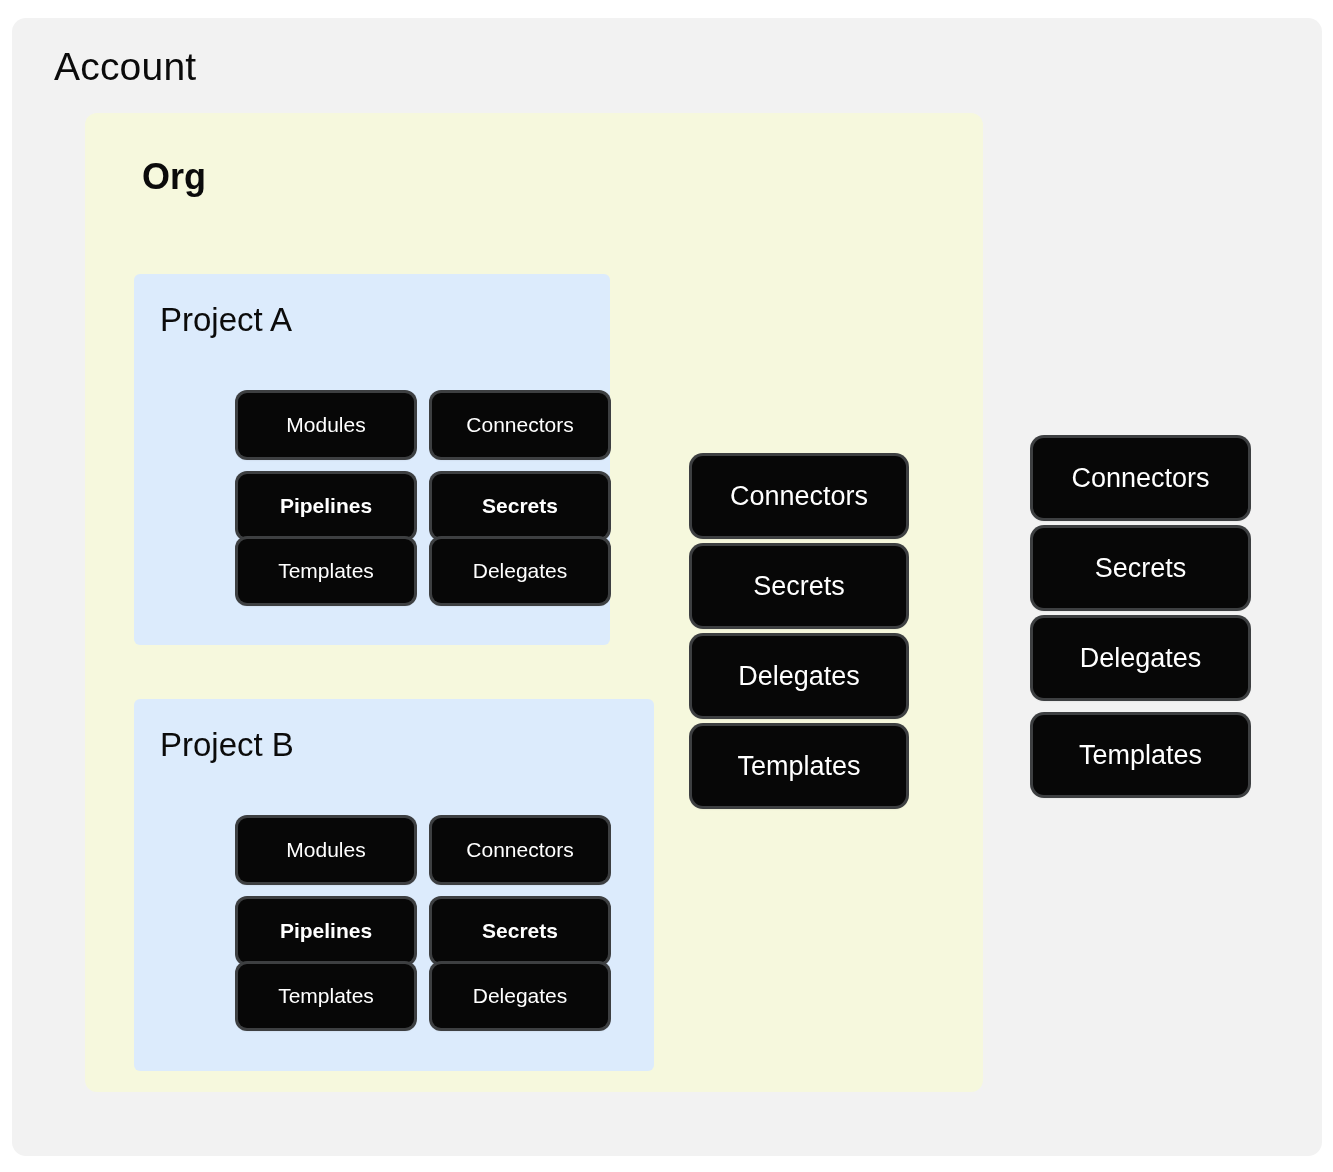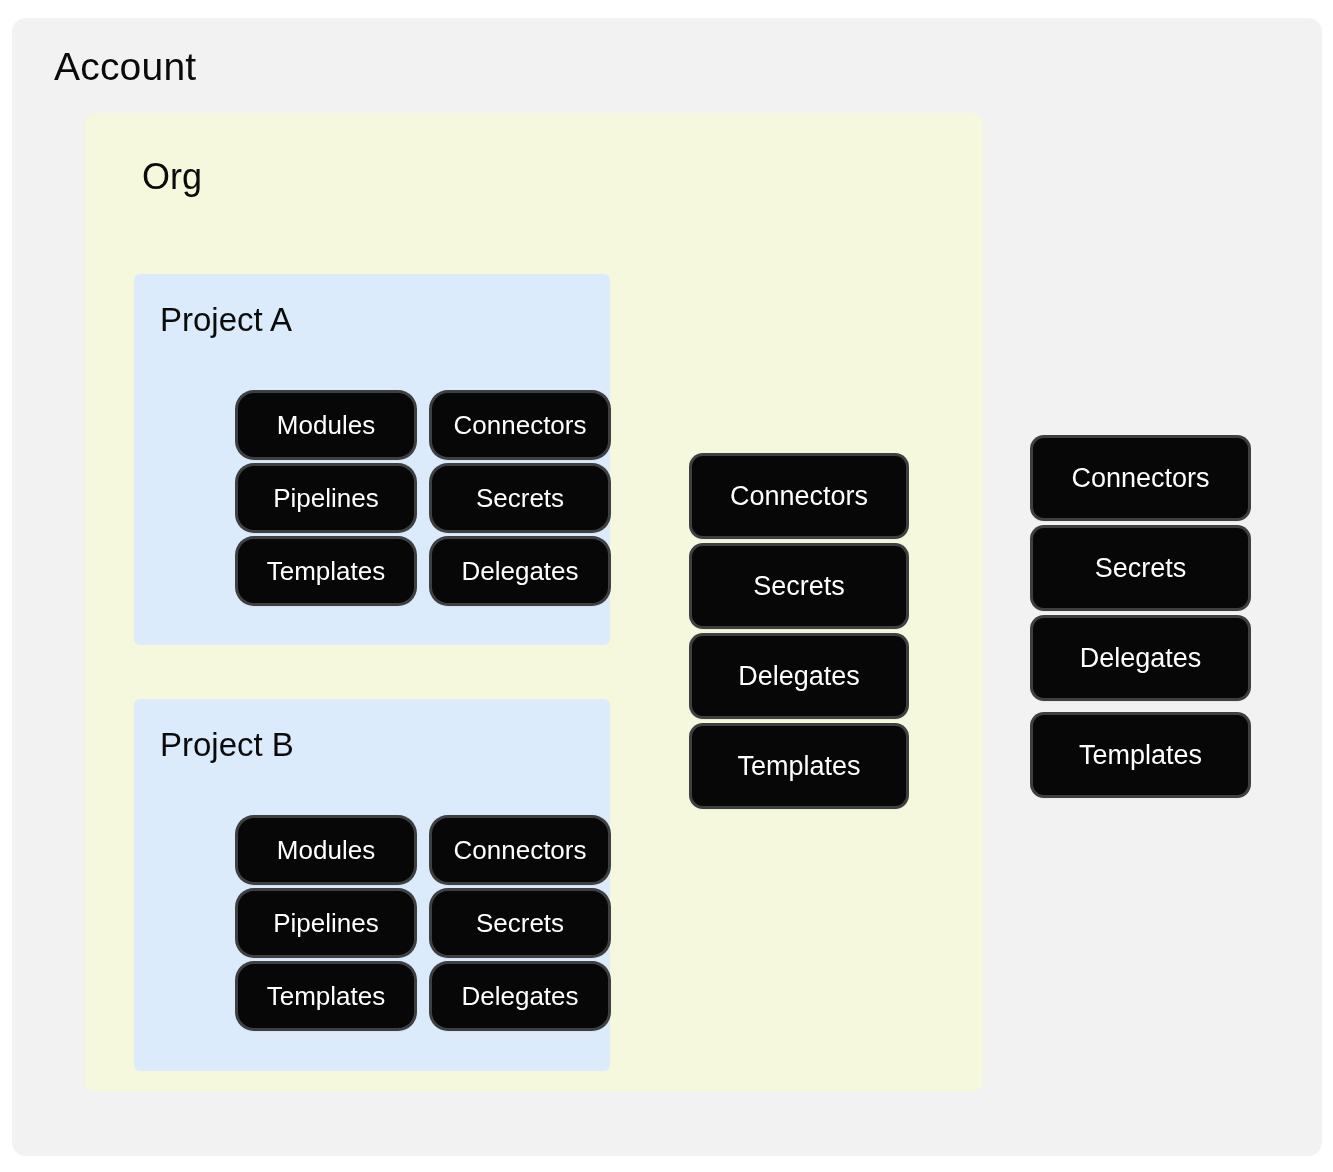--- a/index.html
+++ b/index.html
@@ -56,33 +56,33 @@
     border-radius: 12px;
     box-sizing: border-box;
   }
   .org-title {
     position: absolute;
     left: 57px;
     top: 42px;
     font-size: 36px;
     line-height: 1.2;
     color: #0b0b0b;
-    font-weight: 400;
+    font-weight: 700;
     white-space: nowrap;
   }
 
   
   .project-panel {
     position: absolute;
     background: #dcebfc;
     border-radius: 6px;
     box-sizing: border-box;
   }
   .project-a { left: 49px;  top: 161px; width: 476px; height: 371px; }
-  .project-b { left: 49px;  top: 586px; width: 476px; height: 372px; }
+  .project-b { left: 49px;  top: 586px; width: 520px; height: 372px; }
 
   .project-title {
     position: absolute;
     left: 26px;
     top: 26px;
     font-size: 33px;
     line-height: 1.2;
     color: #0b0b0b;
     font-weight: 400;
     white-space: nowrap;
@@ -101,27 +101,27 @@
     box-sizing: border-box;
     box-shadow: 0 0 0 3px #3d3f41, 0 2px 3px rgba(0,0,0,0.25);
     white-space: nowrap;
     user-select: none;
   }
 
   
   .node-sm {
     width: 176px;
     height: 64px;
-    font-size: 26px;
-    border-radius: 16px;
+    font-size: 21px;
+    border-radius: 9px;
   }
   .grid-col-1 { left: 104px; }
   .grid-col-2 { left: 298px; }
   .grid-row-1 { top: 119px; }
-  .grid-row-2 { top: 192px; }
+  .grid-row-2 { top: 200px; font-weight: bold; }
   .grid-row-3 { top: 265px; }
 
   
   .node-md {
     width: 214px;
     height: 80px;
     font-size: 27px;
     border-radius: 11px;
   }
   .org-col { left: 607px; }

